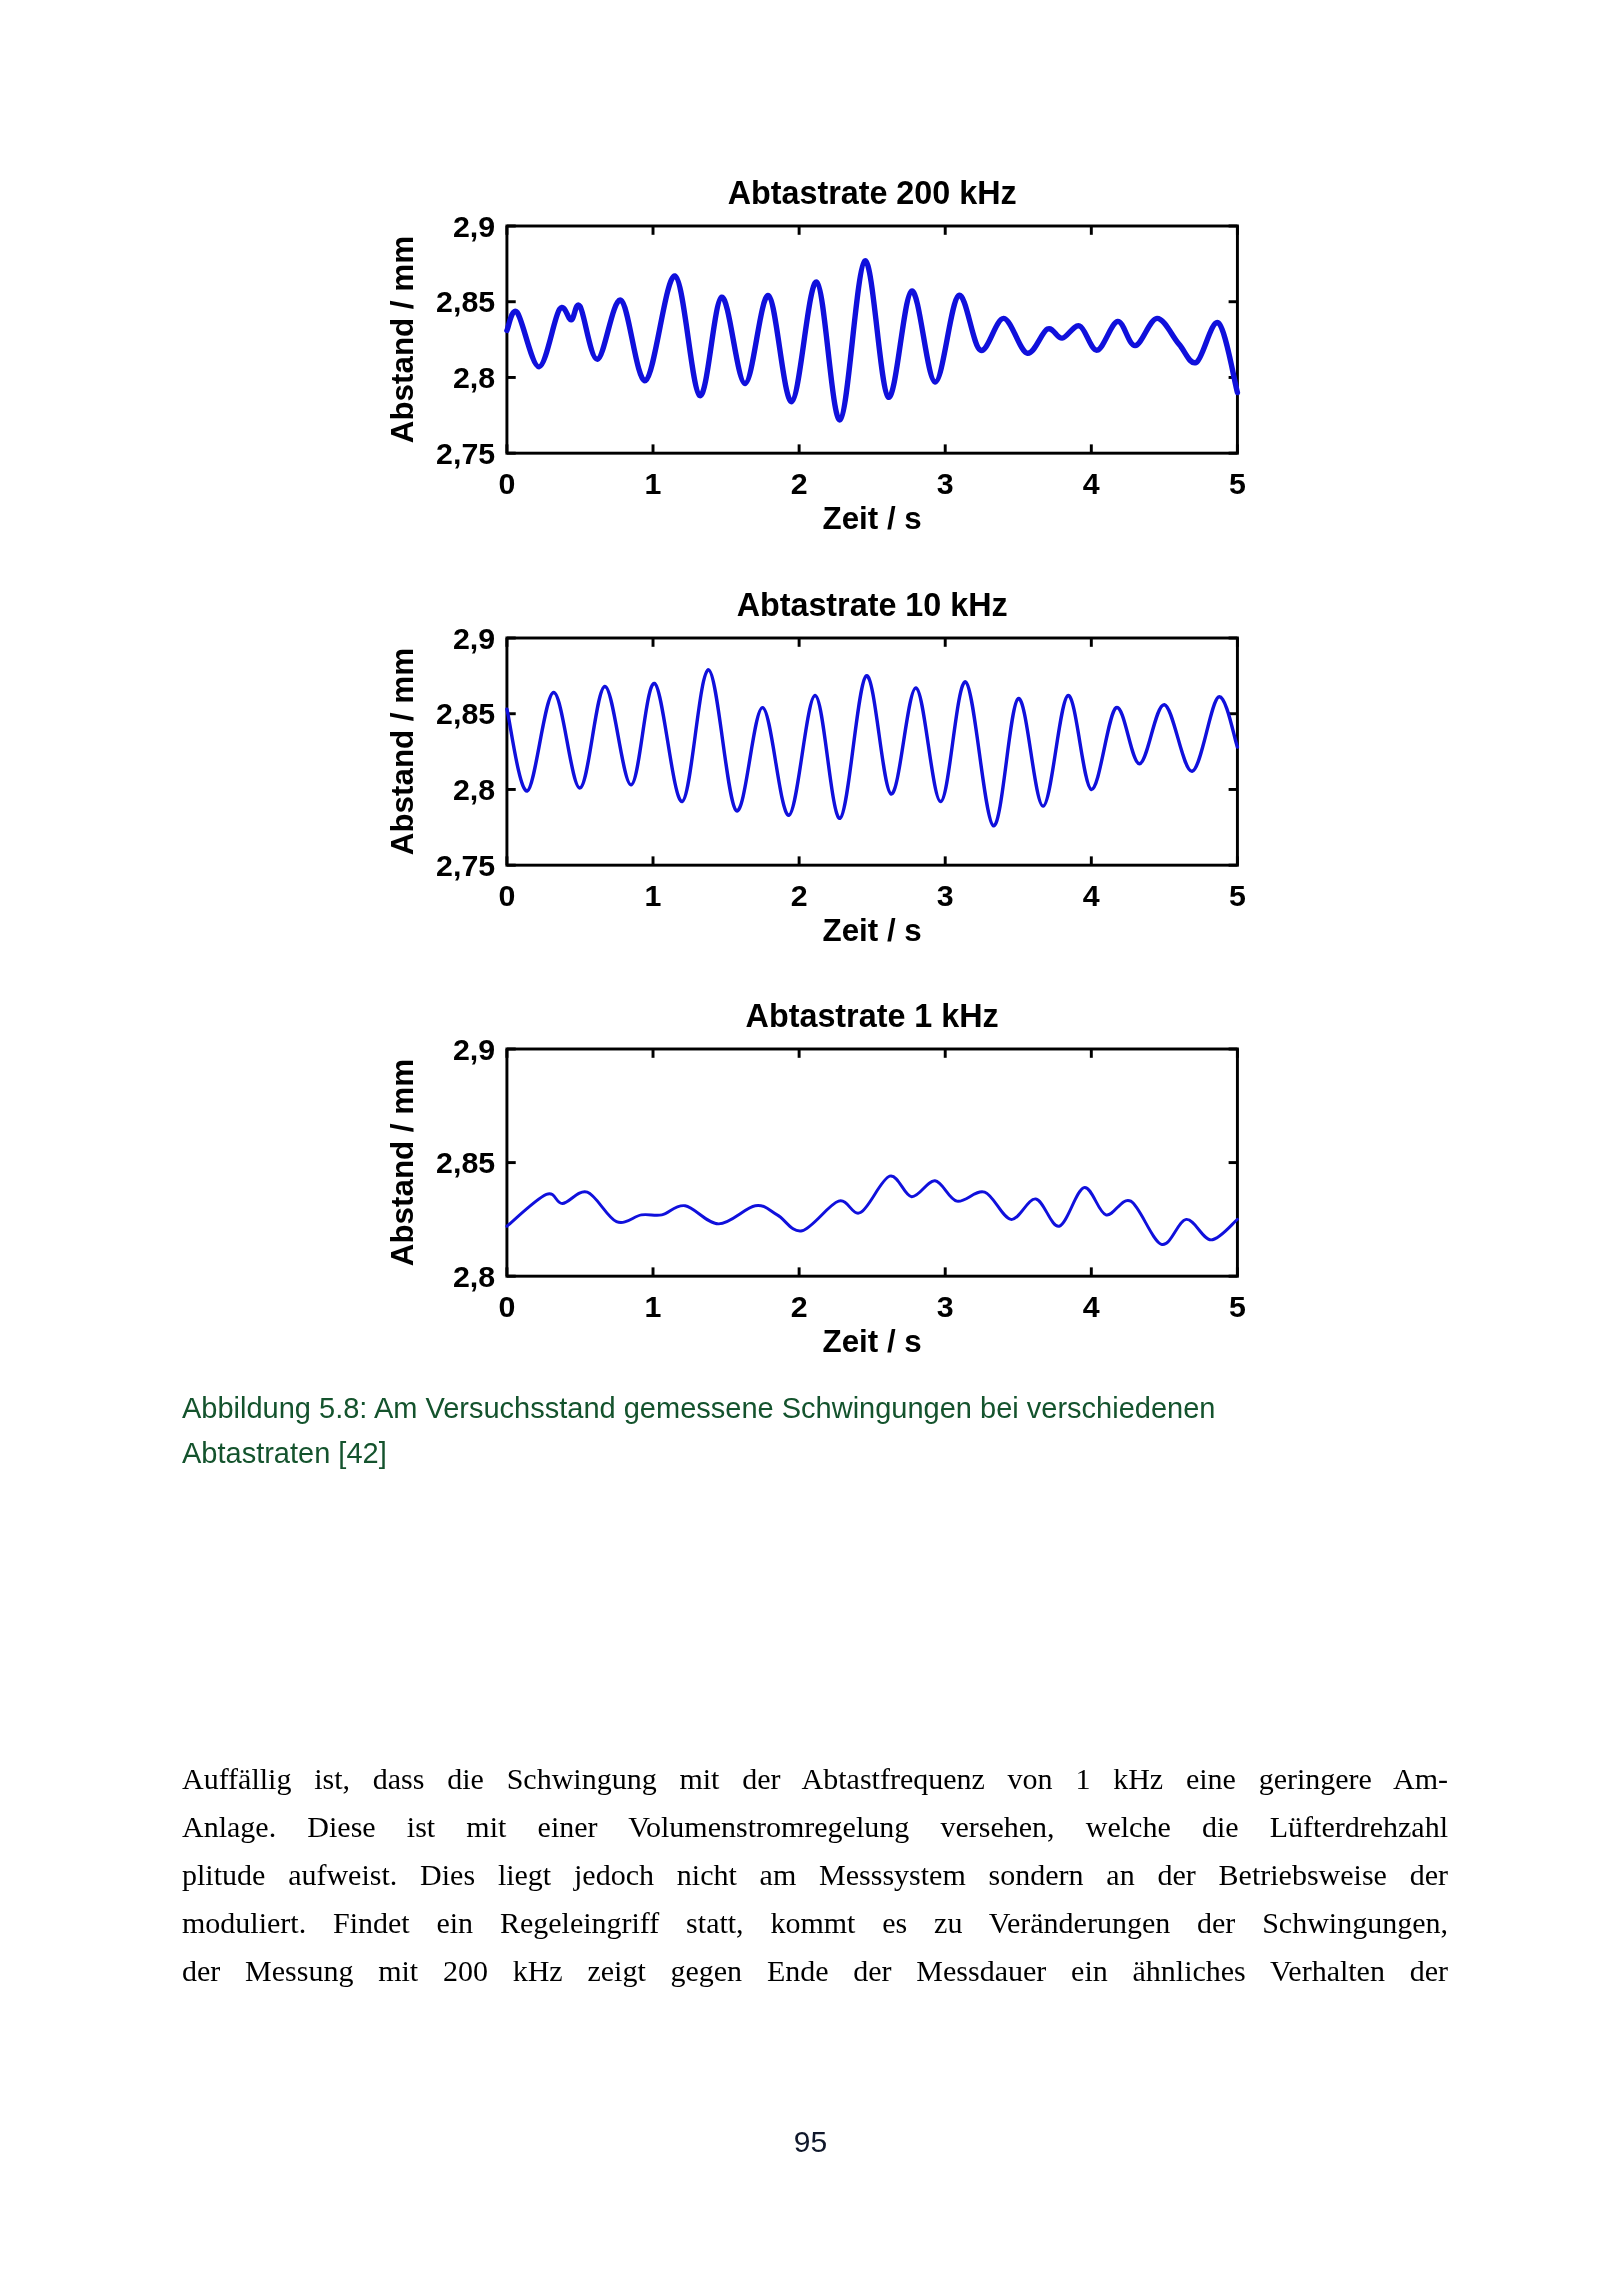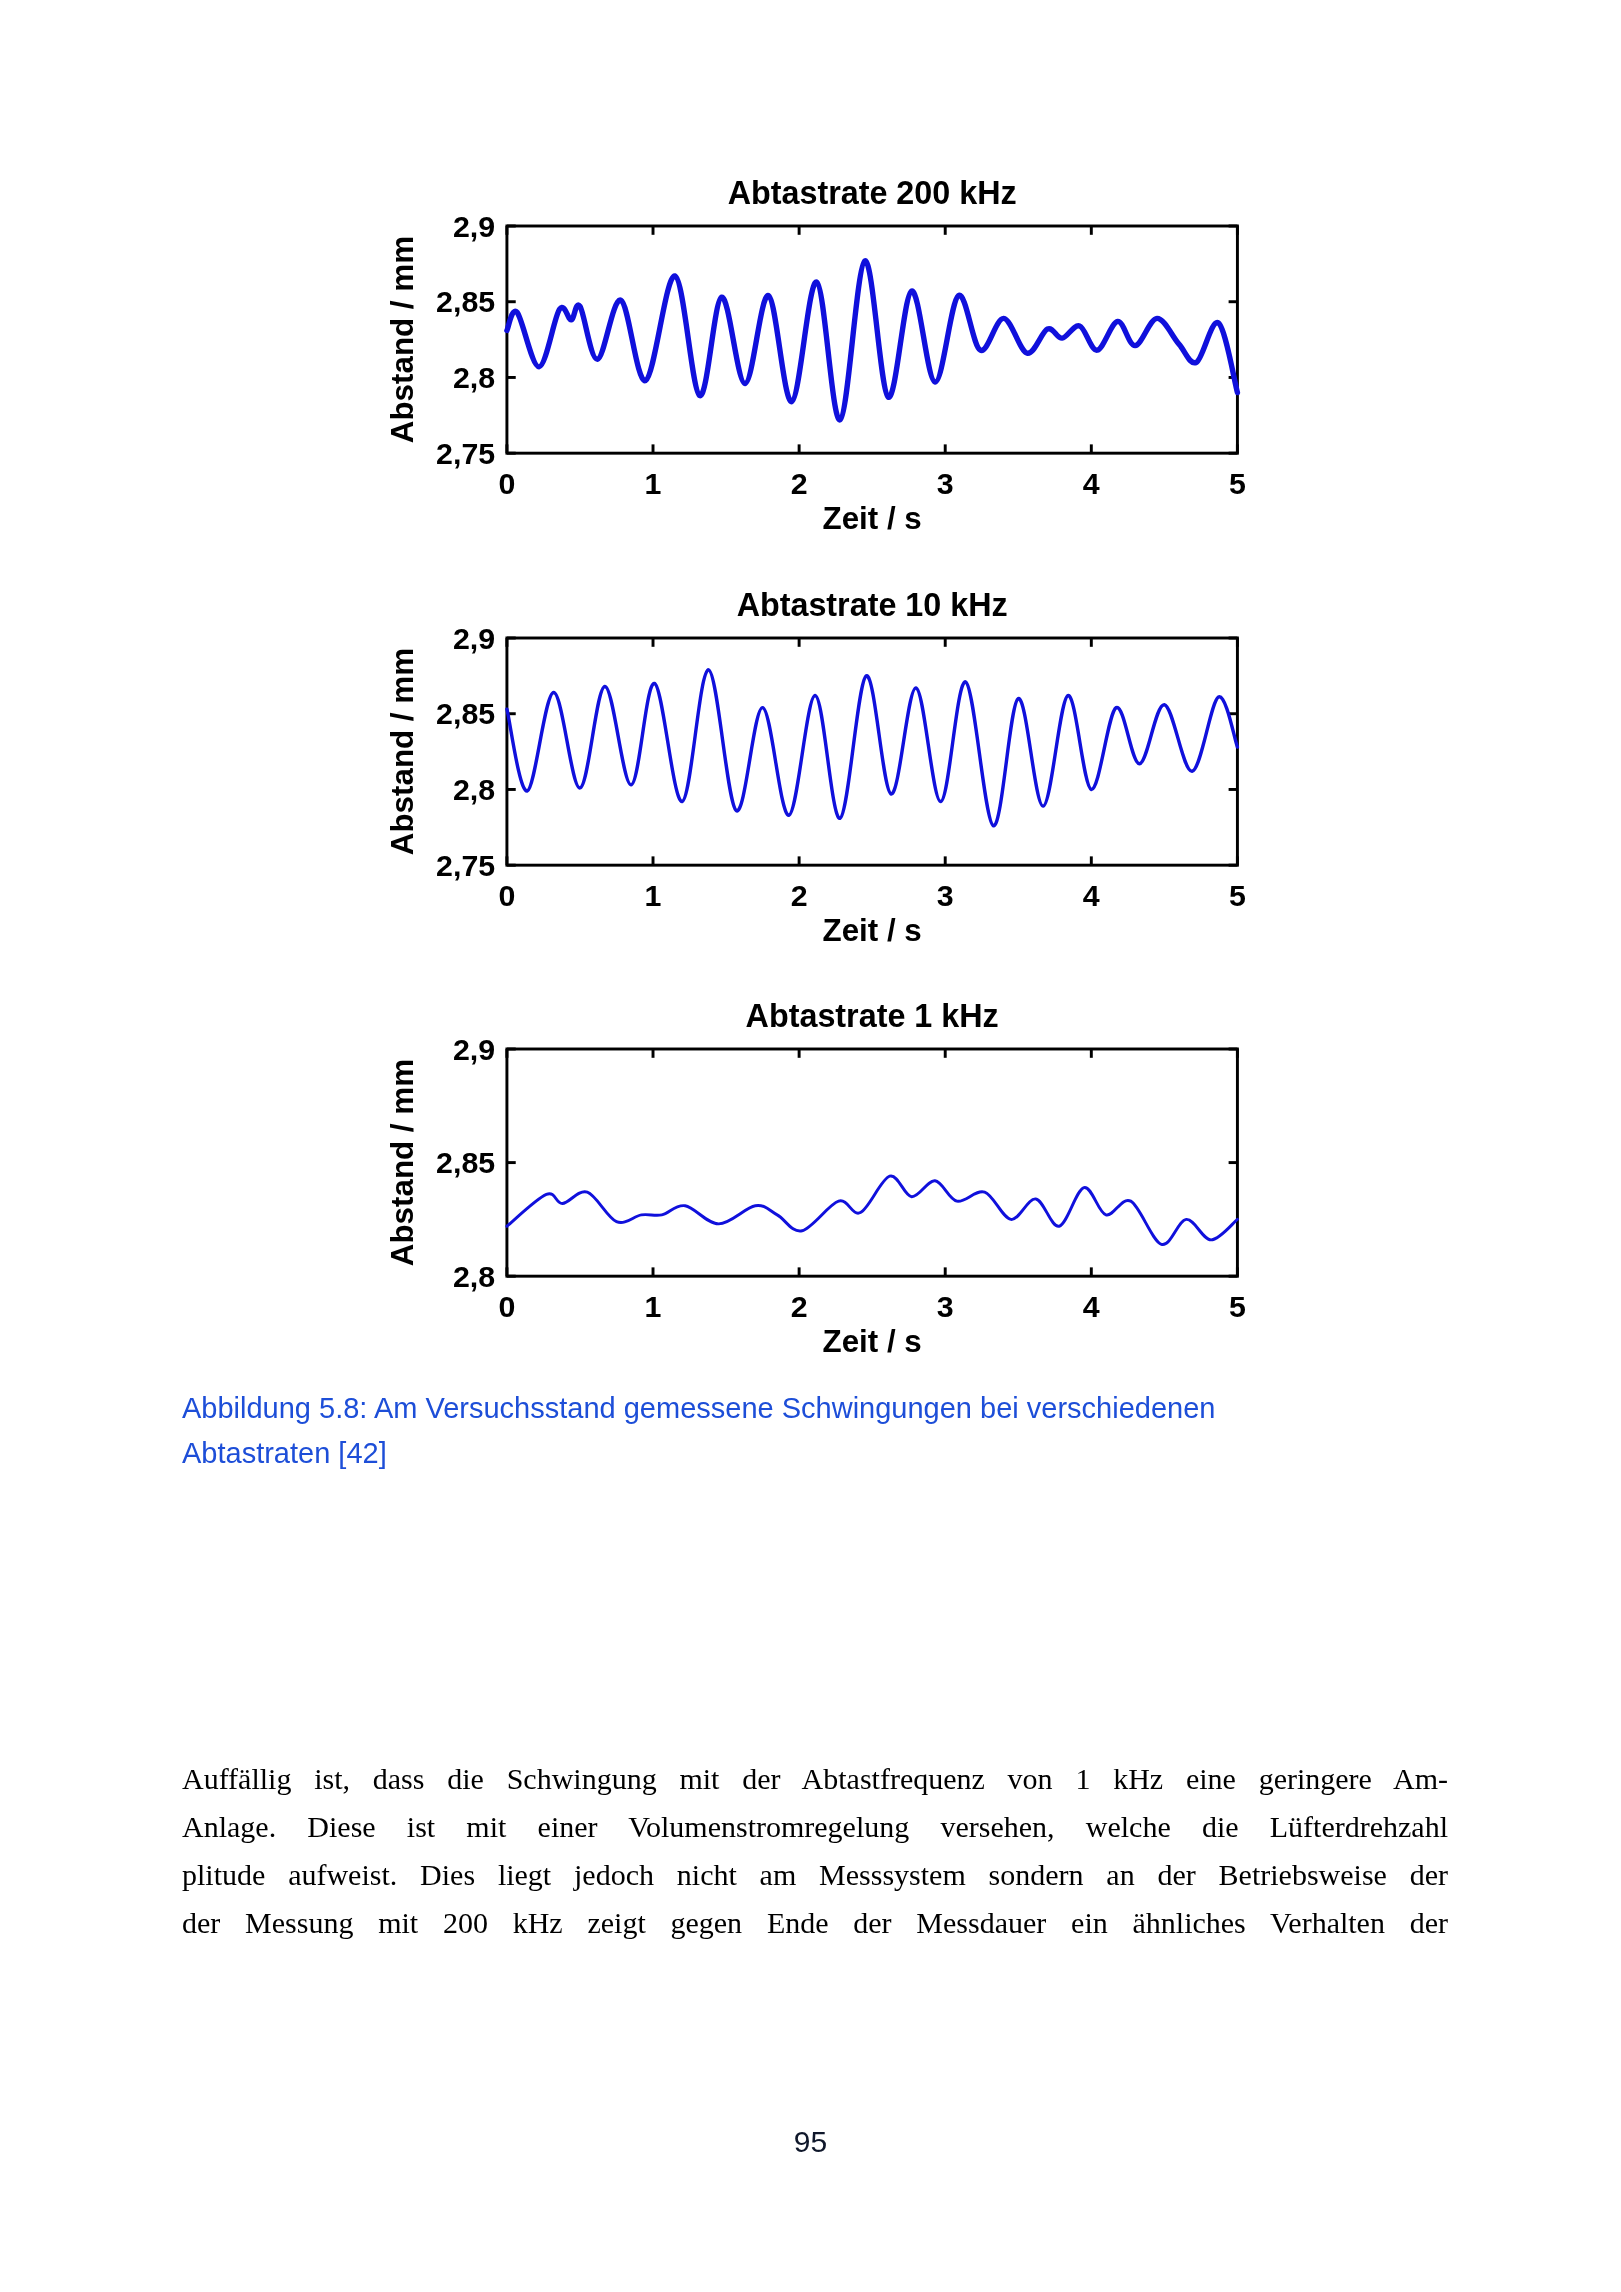--- a/index.html
+++ b/index.html
@@ -7,21 +7,21 @@
     width:1621px;height:2293px;position:relative;background:#ffffff;
     font-family:"Liberation Sans", sans-serif;overflow:hidden;
   }
   .chart-block{position:absolute;left:338px;width:990px;height:377px;}
   .chart-svg{position:absolute;left:0;top:0;}
   #chart0{top:179px;}
   #chart1{top:591px;}
   #chart2{top:1002px;}
   .caption{
     position:absolute;left:182px;top:1386px;width:1270px;
-    font-family:"Liberation Sans", sans-serif;font-size:29px;line-height:45px;color:#1d4ed8;
+    font-family:"Liberation Sans", sans-serif;font-size:29px;line-height:45px;color:#14532d;
   }
   .body-text{
     position:absolute;left:182px;top:1755px;width:1266px;
     font-family:"Liberation Serif", serif;font-size:30px;color:#000;
   }
   .body-line{height:48px;line-height:48px;white-space:nowrap;}
   .jline{text-align:justify;white-space:normal;}
   .jline::after{content:"";display:inline-block;width:100%;height:0;}
   .page-number{
     position:absolute;left:0;top:2125px;width:1621px;text-align:center;
@@ -150,17 +150,18 @@
 
 <div class="caption">
   <div>Abbildung 5.8: Am Versuchsstand gemessene Schwingungen bei verschiedenen</div>
   <div>Abtastraten [42]</div>
 </div>
 
 <div class="body-text">
   <div class="body-line jline">Auffällig ist, dass die Schwingung mit der Abtastfrequenz von 1 kHz eine geringere Am-</div>
   <div class="body-line jline">Anlage. Diese ist mit einer Volumenstromregelung versehen, welche die Lüfterdrehzahl</div>
   <div class="body-line jline">plitude aufweist. Dies liegt jedoch nicht am Messsystem sondern an der Betriebsweise der</div>
+  <div class="body-line jline">moduliert. Findet ein Regeleingriff statt, kommt es zu Veränderungen der Schwingungen,</div>
   <div class="body-line jline">der Messung mit 200 kHz zeigt gegen Ende der Messdauer ein ähnliches Verhalten der</div>
 </div>
 
 <div class="page-number">95</div>
 
 
 </body></html>

